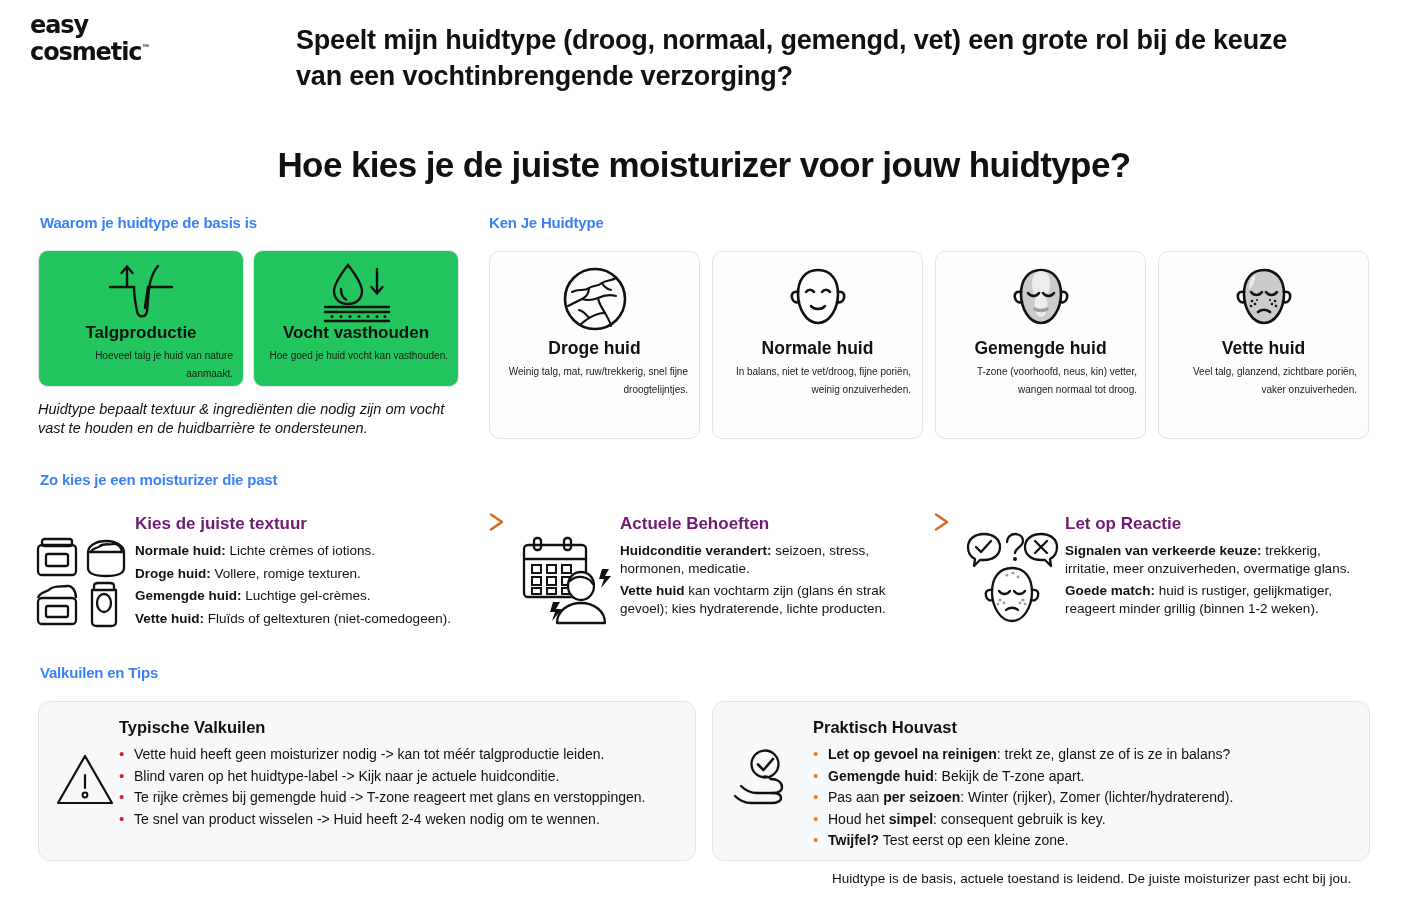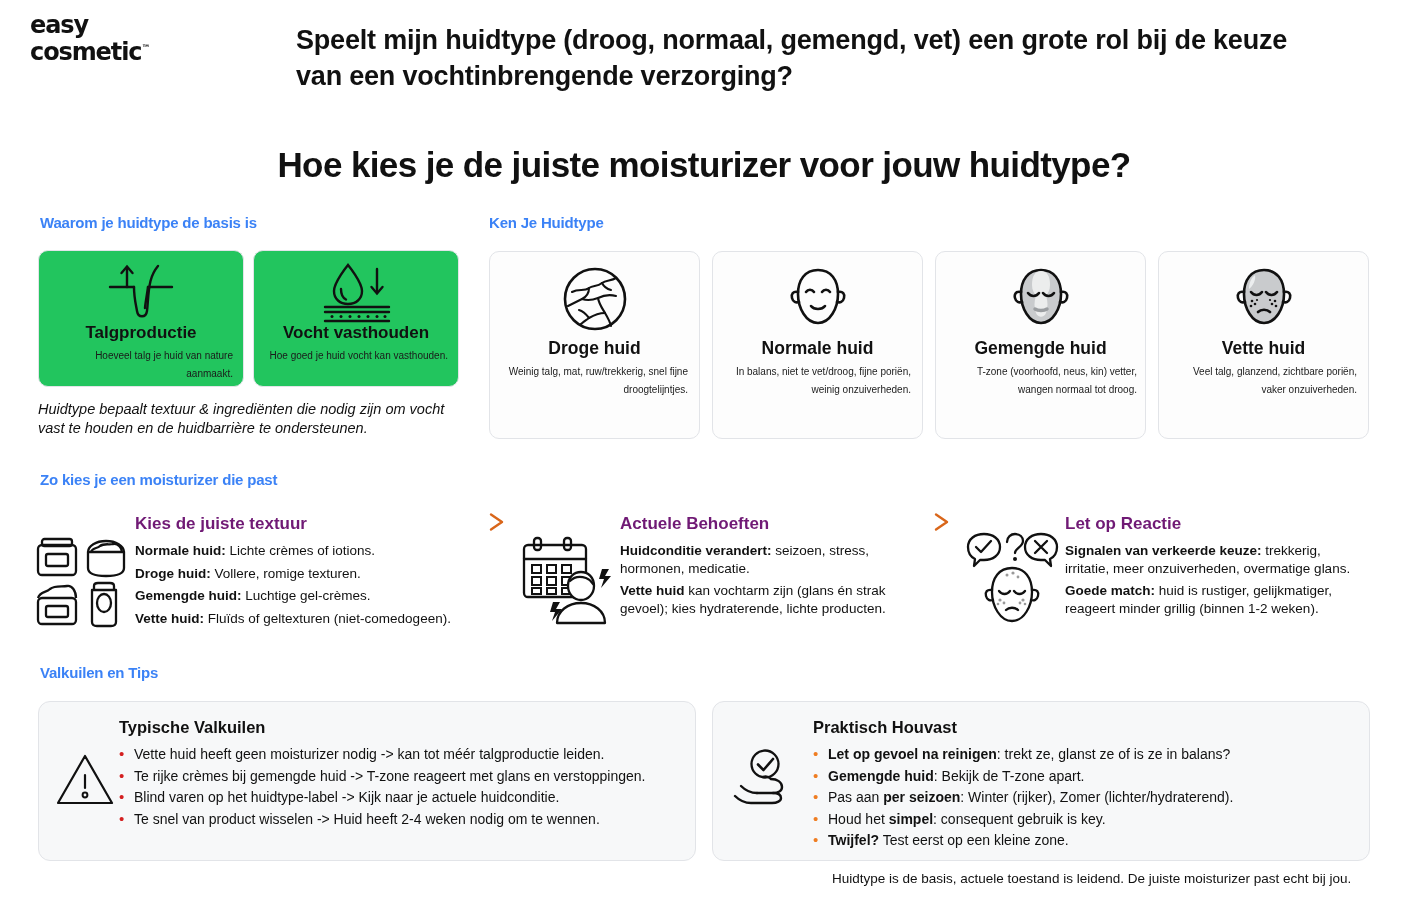--- a/index.html
+++ b/index.html
@@ -341,22 +341,22 @@
       <g stroke="#111" stroke-width="2.2" fill="none" stroke-linejoin="round" stroke-linecap="round">
         <path d="M31 5 L58 52 L4 52 Z"></path>
         <path d="M31 24 L31 37"></path>
       </g>
       <circle cx="31" cy="44" r="2.4" stroke="#111" stroke-width="2" fill="none"></circle>
     </svg>
   </div>
   <div class="bx-title" style="left:119px;top:718px;">Typische Valkuilen</div>
   <ul class="bullets red" style="left:119px;top:744px;width:570px;">
     <li>Vette huid heeft geen moisturizer nodig -&gt; kan tot méér talgproductie leiden.</li>
+    <li>Blind varen op het huidtype-label -&gt; Kijk naar je actuele huidconditie.</li>
     <li>Te rijke crèmes bij gemengde huid -&gt; T-zone reageert met glans en verstoppingen.</li>
-    <li>Blind varen op het huidtype-label -&gt; Kijk naar je actuele huidconditie.</li>
     <li>Te snel van product wisselen -&gt; Huid heeft 2-4 weken nodig om te wennen.</li>
   </ul>
 
   <div class="bx" style="left:712px;top:701px;width:658px;height:160px;"></div>
   <div style="position:absolute;left:731px;top:748px;">
     <svg width="72" height="66" viewBox="0 0 72 66">
       <circle cx="34" cy="16" r="13.5" stroke="#111" stroke-width="2.3" fill="none"></circle>
       <path d="M27 16.5 L32.5 22 L42 11" stroke="#111" stroke-width="2.6" fill="none" stroke-linecap="round" stroke-linejoin="round"></path>
       <g stroke="#111" stroke-width="2.4" fill="none" stroke-linejoin="round" stroke-linecap="round">
         <path d="M40 31 C46 31 51 34 51 39 C51 43 47 45 42 45 L26 45"></path>

